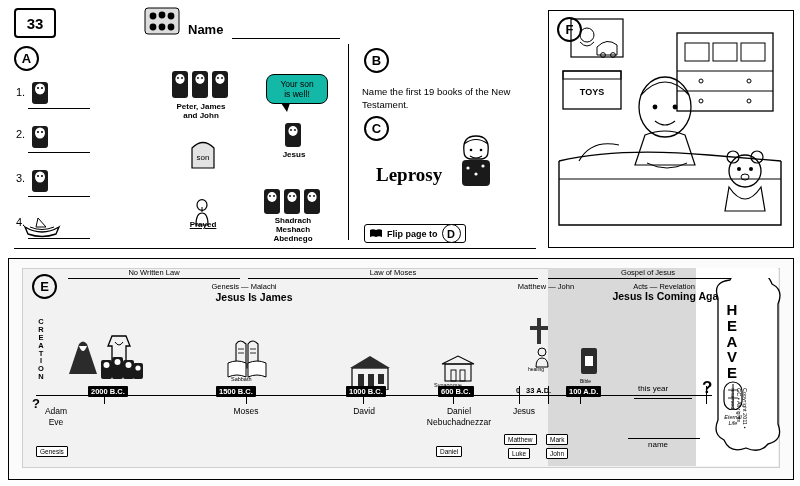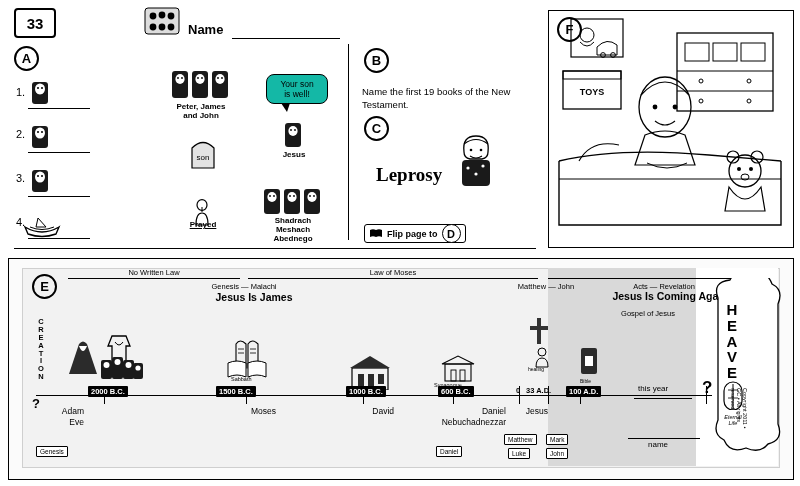--- a/index.html
+++ b/index.html
@@ -46,21 +46,21 @@
             border:1px solid #cfcfcf;}
   .tl-shade{position:absolute;left:540px;top:10px;width:148px;height:198px;background:#d9d9d9;}
   .tl-heaven{position:absolute;left:688px;top:10px;width:82px;height:198px;background:#ffffff;}
   .era{position:absolute;font-size:7.5px;text-align:center;}
   .era-b{font-weight:bold;font-size:10.5px;}
   .axis{position:absolute;height:0;border-top:1.6px solid #000;}
   .tick{position:absolute;width:0;border-left:1.2px solid #000;}
   .datebox{position:absolute;background:#000;color:#fff;font-size:7.5px;font-weight:bold;
            padding:1px 3px;border-radius:1px;white-space:nowrap;}
   .dateplain{position:absolute;font-size:7.5px;font-weight:bold;}
-  .pname{position:absolute;font-size:8.5px;text-align:right;line-height:1.25;}
+  .pname{position:absolute;font-size:8.5px;text-align:center;line-height:1.25;}
   .bookbox{position:absolute;border:1px solid #000;background:#fff;font-size:6.5px;
            padding:1px 3px;border-radius:1px;}
   .hereBox{position:absolute;border:1.6px solid #000;background:#fff;text-align:center;
            font-size:10.5px;font-weight:bold;padding:2px 6px;}
   .heavenword{position:absolute;font-size:15px;font-weight:bold;line-height:1.05;text-align:center;}
   .creation{position:absolute;font-size:7.5px;font-weight:bold;line-height:1.05;text-align:center;}
   .copyright{position:absolute;font-size:5.5px;}
   .thisyear{position:absolute;font-size:8px;}
   .qmark{position:absolute;font-weight:bold;}
   svg{display:block;}
@@ -301,21 +301,21 @@
   <div class="tl-shade"></div>
   <div class="tl-heaven"></div>
 
   <div class="circ abs" style="left:24px;top:16px;">E</div>
 
   <div class="hline" style="left:60px;top:20px;width:172px;"></div>
   <div class="hline" style="left:240px;top:20px;width:290px;"></div>
   <div class="hline" style="left:540px;top:20px;width:200px;"></div>
   <div class="era" style="left:84px;top:10px;width:124px;">No Written Law</div>
   <div class="era" style="left:320px;top:10px;width:130px;">Law of Moses</div>
-  <div class="era" style="left:570px;top:10px;width:140px;margin-top:41px;">Gospel of Jesus</div>
+  <div class="era" style="left:570px;top:10px;width:140px;">Gospel of Jesus</div>
 
   <div class="era" style="left:176px;top:24px;width:120px;">Genesis — Malachi</div>
   <div class="era" style="left:490px;top:24px;width:96px;">Matthew — John</div>
   <div class="era" style="left:586px;top:24px;width:140px;">Acts — Revelation</div>
 
   <div class="era era-b" style="left:166px;top:33px;width:160px;">Jesus Is James</div>
   <div class="era era-b" style="left:584px;top:32px;width:156px;">Jesus Is Coming Again</div>
 
   <div class="creation" style="left:26px;top:60px;width:14px;letter-spacing:0;">C<br>R<br>E<br>A<br>T<br>I<br>O<br>N</div>
   <div class="qmark abs" style="left:24px;top:138px;font-size:13px;">?</div>

